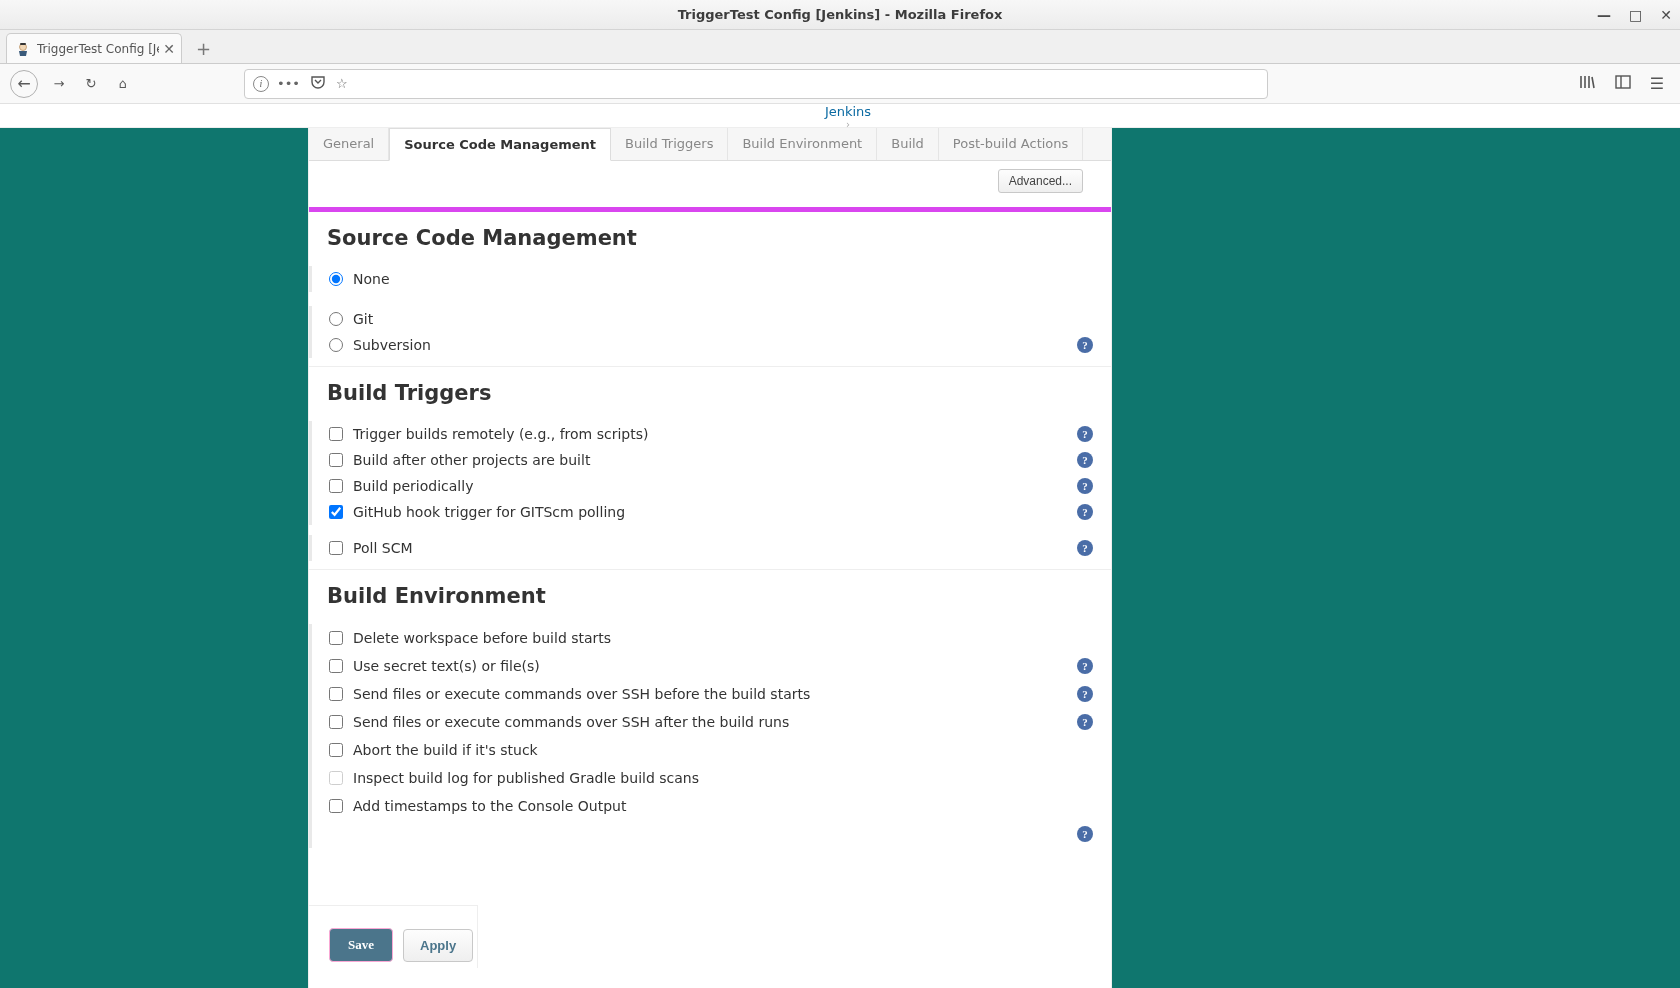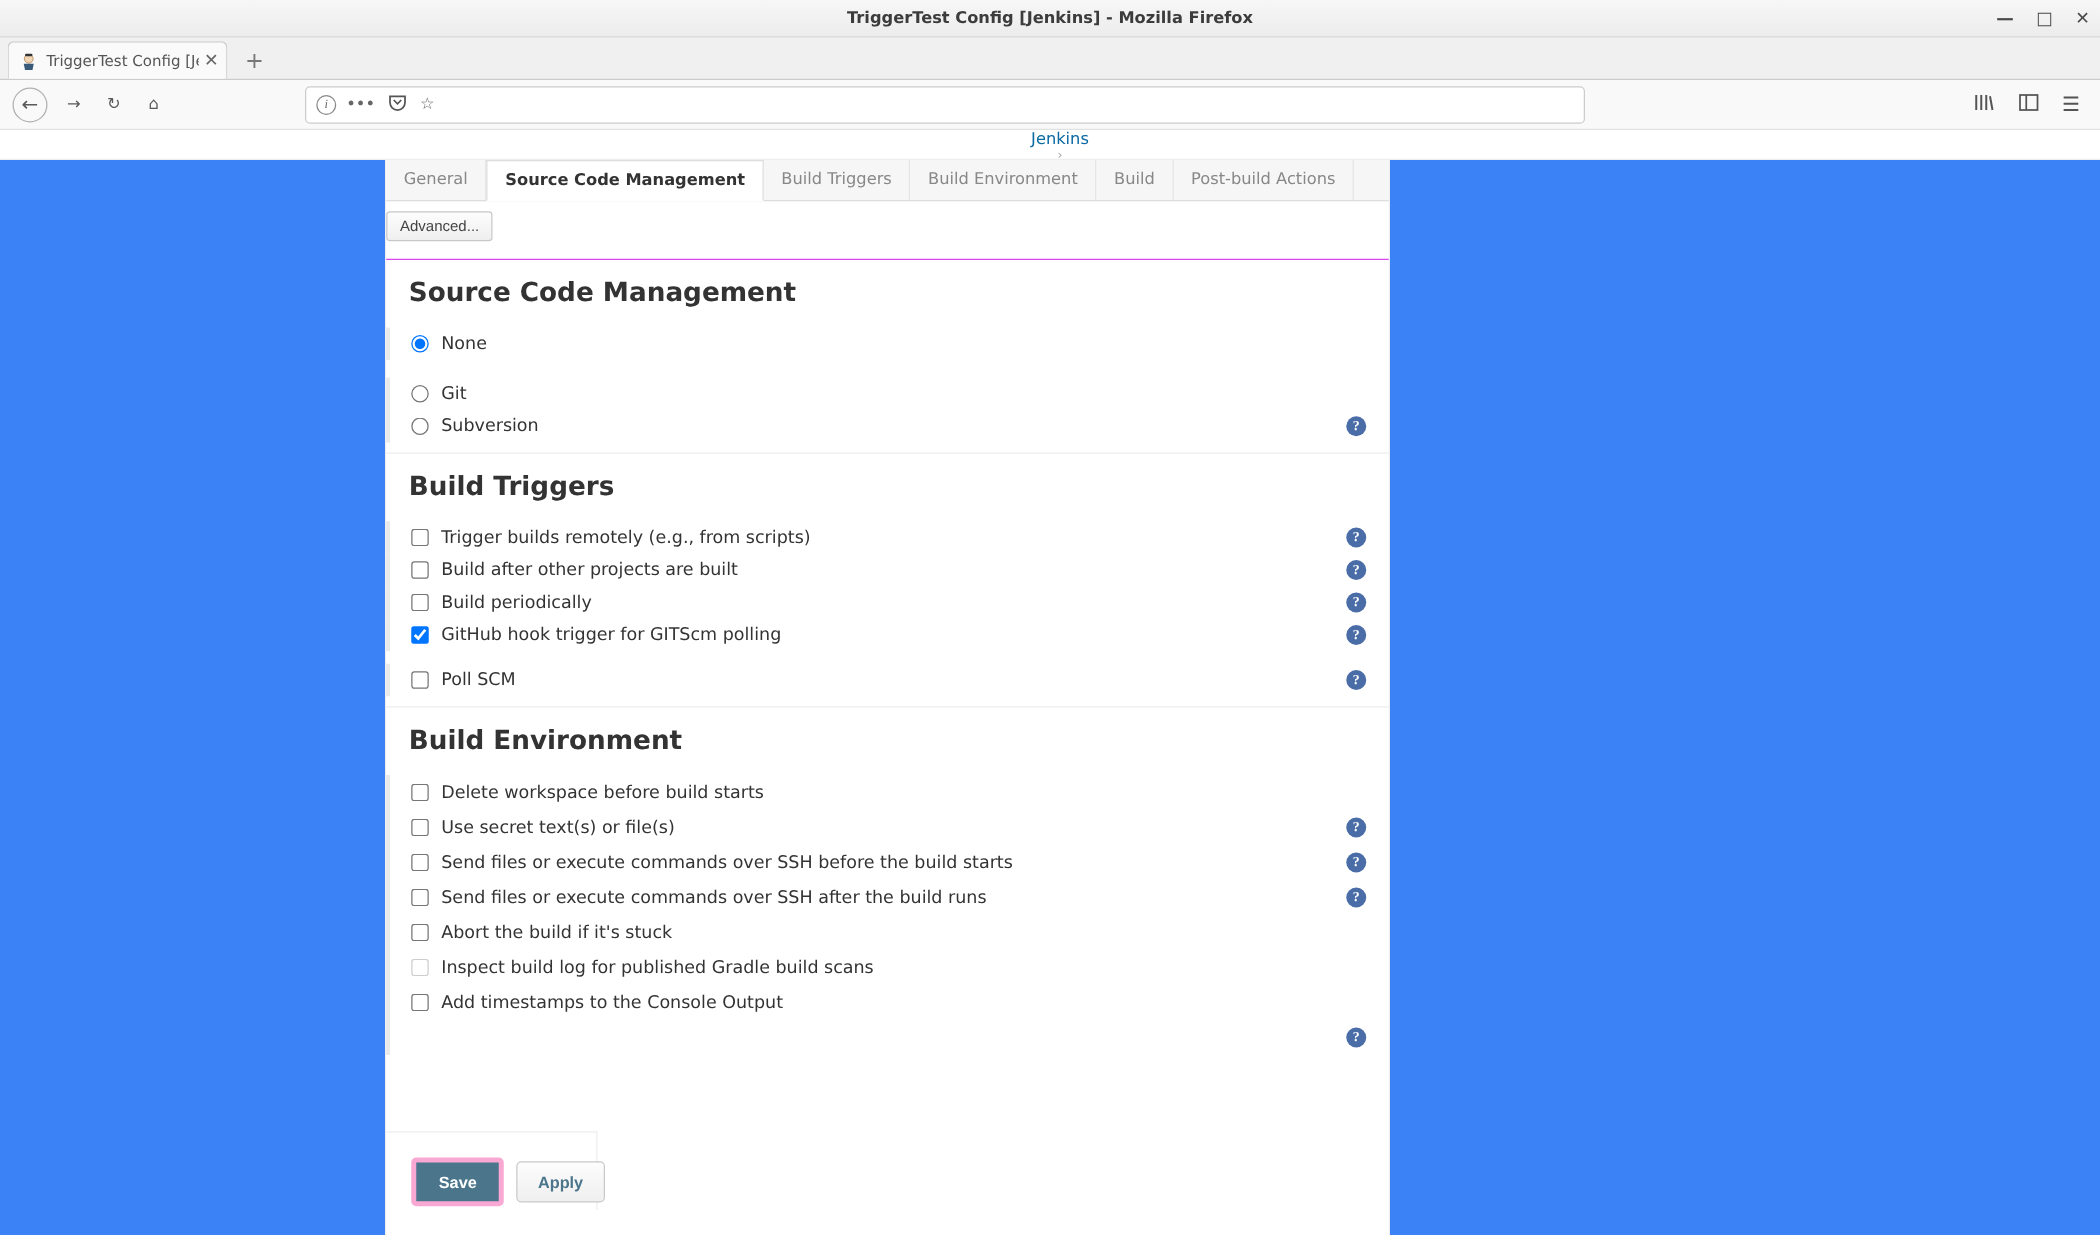--- a/index.html
+++ b/index.html
@@ -30,49 +30,49 @@
   .url-bar .url-text .host { color: #222; }
   .url-bar .right-icons { display: flex; align-items: center; gap: 10px; color: #666; }
   .toolbar-right { margin-left: auto; display: flex; align-items: center; gap: 18px; color: #555; font-size: 16px; padding-right: 6px; }
 
   
   .breadcrumb { height: 24px; background: #fff; border-bottom: 1px solid #eee; display: flex; align-items: center; padding-left: 16px; font-size: 13px; color: #0b6aa2; flex-direction: column; }
   .breadcrumb a { color: #0b6aa2; text-decoration: none; }
   .breadcrumb .sep { color: #aaa; margin: 0 12px; font-size: 10px; }
 
   
-  .content-wrap { flex: 1; position: relative; overflow: hidden; background: #3b82f6; }
+  .content-wrap { flex: 1; position: relative; overflow: hidden; background: #0f766e; }
   .scroll-area { position: absolute; inset: 0; overflow-y: scroll; }
   .config-panel { width: 804px; margin-left: 308px; background: #fff; border-left: 1px solid #eee; border-right: 1px solid #eee; min-height: 860px; position: relative; }
 
   
   .config-tabs { display: flex; border-bottom: 1px solid #ddd; height: 33px; background: #f6f6f6; }
   .config-tabs .ctab { padding: 8px 14px; font-size: 13px; color: #888; cursor: pointer; border-right: 1px solid #e5e5e5; }
   .config-tabs .ctab.active { background: #fff; color: #333; font-weight: 700; border-top: 1px solid #ddd; border-left: 1px solid #ddd; border-right: 1px solid #ddd; border-bottom: 1px solid #fff; margin-bottom: -1px; }
 
   
-  .advanced-row { display: flex; padding: 8px 28px 14px 0; border-bottom: 1px solid #d946ef; }
+  .advanced-row { display: flex; justify-content: flex-end; padding: 8px 28px 14px 0; border-bottom: 5px solid #d946ef; }
   .advanced-btn { background: linear-gradient(#fdfdfd,#efefef); border: 1px solid #c8c8c8; border-radius: 3px; padding: 4px 10px; font-size: 12px; color: #444; }
 
   
   .section { padding: 14px 18px 8px; border-bottom: 1px solid #eee; }
   .section h2 { font-size: 21px; font-weight: 700; color: #333; margin-bottom: 16px; }
   .row { display: flex; align-items: center; padding: 5px 0 5px 0; position: relative; }
   .row .left-accent { position: absolute; left: -18px; top: 0; bottom: 0; width: 3px; background: #e9e9e9; }
   .row label { display: flex; align-items: center; font-size: 14px; color: #333; gap: 10px; }
   .row input[type="radio"], .row input[type="checkbox"] { width: 14px; height: 14px; margin-left: 2px; }
   .help-icon { margin-left: auto; width: 16px; height: 16px; border-radius: 50%; background: #4a6da7; color: #fff; font-size: 11px; font-weight: 700; display: flex; align-items: center; justify-content: center; font-family: Georgia, serif; }
   .help-spacer { margin-left: auto; width: 16px; }
   .env-rows .row { padding: 6px 0; }
   .env-rows label { font-size: 14px; }
   .faded { color: #bbb; }
 
   
   .footer-btns { position: absolute; left: 308px; top: 777px; width: 170px; height: 63px; background: rgba(255,255,255,0.95); border: 1px solid #eee; border-bottom: none; display: flex; align-items: center; gap: 10px; padding: 16px 0 0 20px; z-index: 10; }
-  .btn-save { background: #4b758b; color: #fff; border: 4px solid #f9a8d4; border-radius: 4px; padding: 8px 18px; font-size: 13px; font-weight: 600; }
+  .btn-save { background: #4b758b; color: #fff; border: 1px solid #f9a8d4; border-radius: 4px; padding: 8px 18px; font-size: 13px; font-weight: 600; font-family: Liberation Serif, serif; }
   .btn-apply { background: linear-gradient(#fdfdfd,#efefef); color: #4b758b; border: 1px solid #c8c8c8; border-radius: 4px; padding: 8px 16px; font-size: 13px; font-weight: 600; }
 
   
   .scroll-area::-webkit-scrollbar { width: 12px; }
   .scroll-area::-webkit-scrollbar-track { background: #f0f0f0; }
   .scroll-area::-webkit-scrollbar-thumb { background: #c4c4c4; border-radius: 2px; }
 </style>
 </head>
 <body>
 

